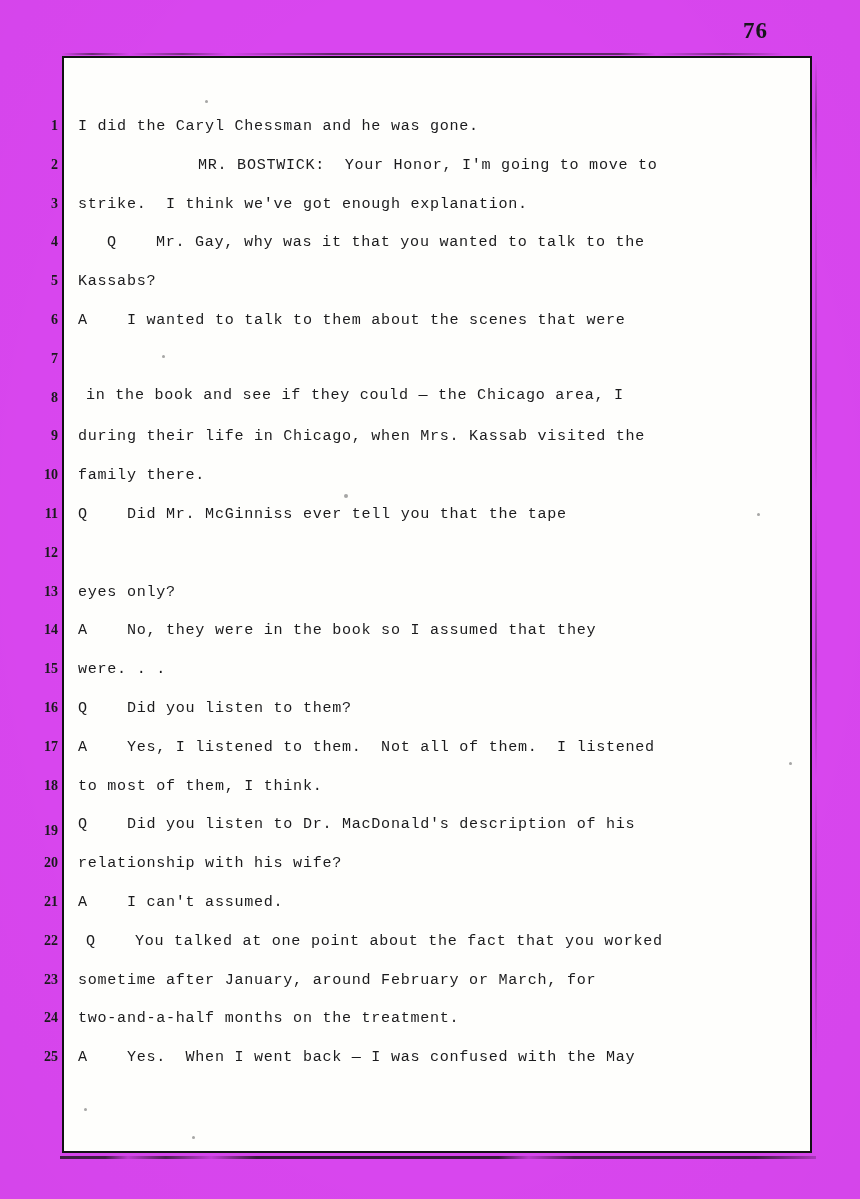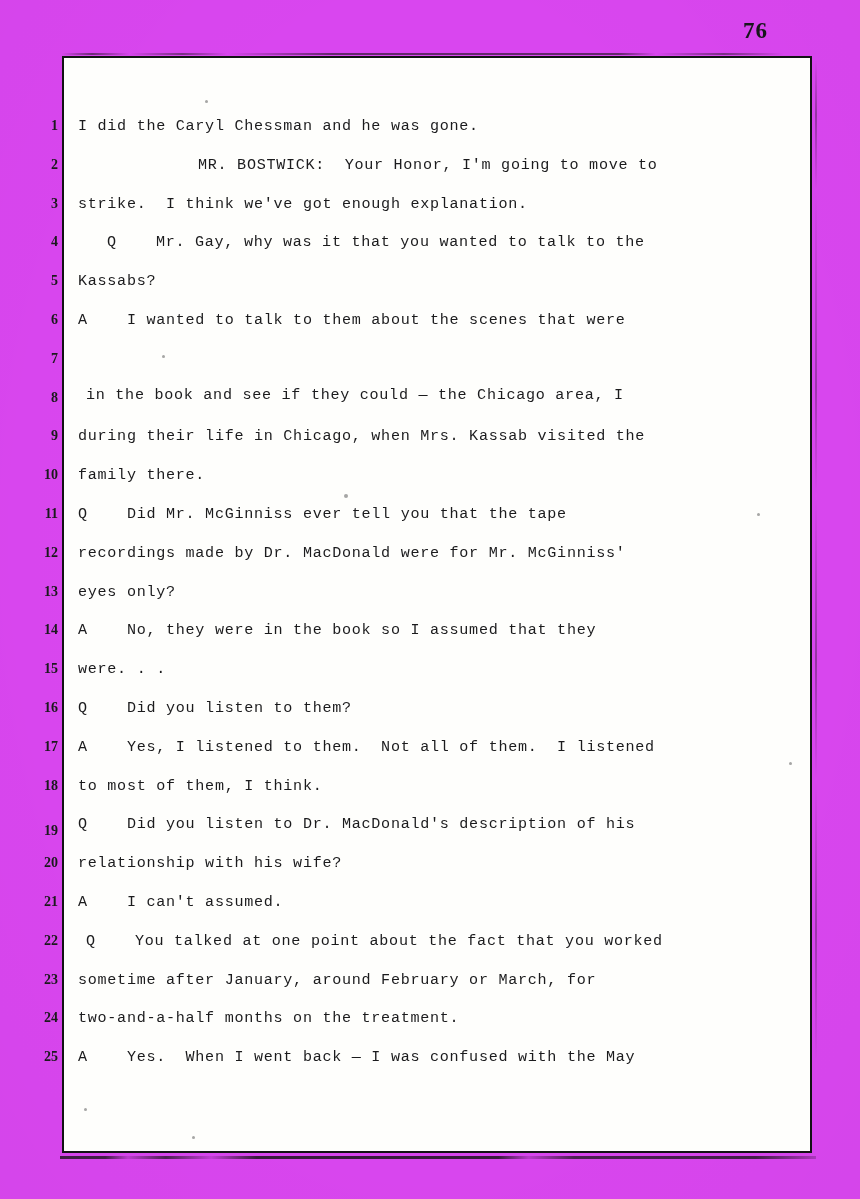--- a/index.html
+++ b/index.html
@@ -185,21 +185,20 @@
       <div class="t-line" style="top: 63px; left: 0px;">I did the Caryl Chessman and he was gone.</div>
       <div class="t-line" style="top: 101.8px; left: 120px;">MR. BOSTWICK:  Your Honor, I'm going to move to</div>
       <div class="t-line" style="top: 140.6px; left: 0px;">strike.  I think we've got enough explanation.</div>
       <div class="t-line" style="top: 179.4px; left: 0px; margin-left: 29px;">Q    Mr. Gay, why was it that you wanted to talk to the</div>
       <div class="t-line" style="top: 218.2px; left: 0px;">Kassabs?</div>
       <div class="t-line" style="top: 257px; left: 0px;">A    I wanted to talk to them about the scenes that were</div>
       <div class="t-line" style="top: 295.8px; left: 8px; margin-top: 36px;">in the book and see if they could — the Chicago area, I</div>
       <div class="t-line" style="top: 373.4px; left: 0px;">during their life in Chicago, when Mrs. Kassab visited the</div>
       <div class="t-line" style="top: 412.2px; left: 0px;">family there.</div>
       <div class="t-line" style="top: 451px; left: 0px;">Q    Did Mr. McGinniss ever tell you that the tape</div>
-      <div class="t-line" style="top: 489.8px; left: 0px;">recordings made by Dr. MacDonald were for Mr. McGinniss'</div>
       <div class="t-line" style="top: 528.6px; left: 0px;">eyes only?</div>
       <div class="t-line" style="top: 567.4px; left: 0px;">A    No, they were in the book so I assumed that they</div>
       <div class="t-line" style="top: 606.2px; left: 0px;">were. . .</div>
       <div class="t-line" style="top: 645px; left: 0px;">Q    Did you listen to them?</div>
       <div class="t-line" style="top: 683.8px; left: 0px;">A    Yes, I listened to them.  Not all of them.  I listened</div>
       <div class="t-line" style="top: 722.6px; left: 0px;">to most of them, I think.</div>
       <div class="t-line" style="top: 761.4px; left: 0px;">Q    Did you listen to Dr. MacDonald's description of his</div>
       <div class="t-line" style="top: 800.2px; left: 0px;">relationship with his wife?</div>
       <div class="t-line" style="top: 839px; left: 0px;">A    I can't assumed.</div>
       <div class="t-line" style="top: 877.8px; left: 0px; margin-left: 8px;">Q    You talked at one point about the fact that you worked</div>

